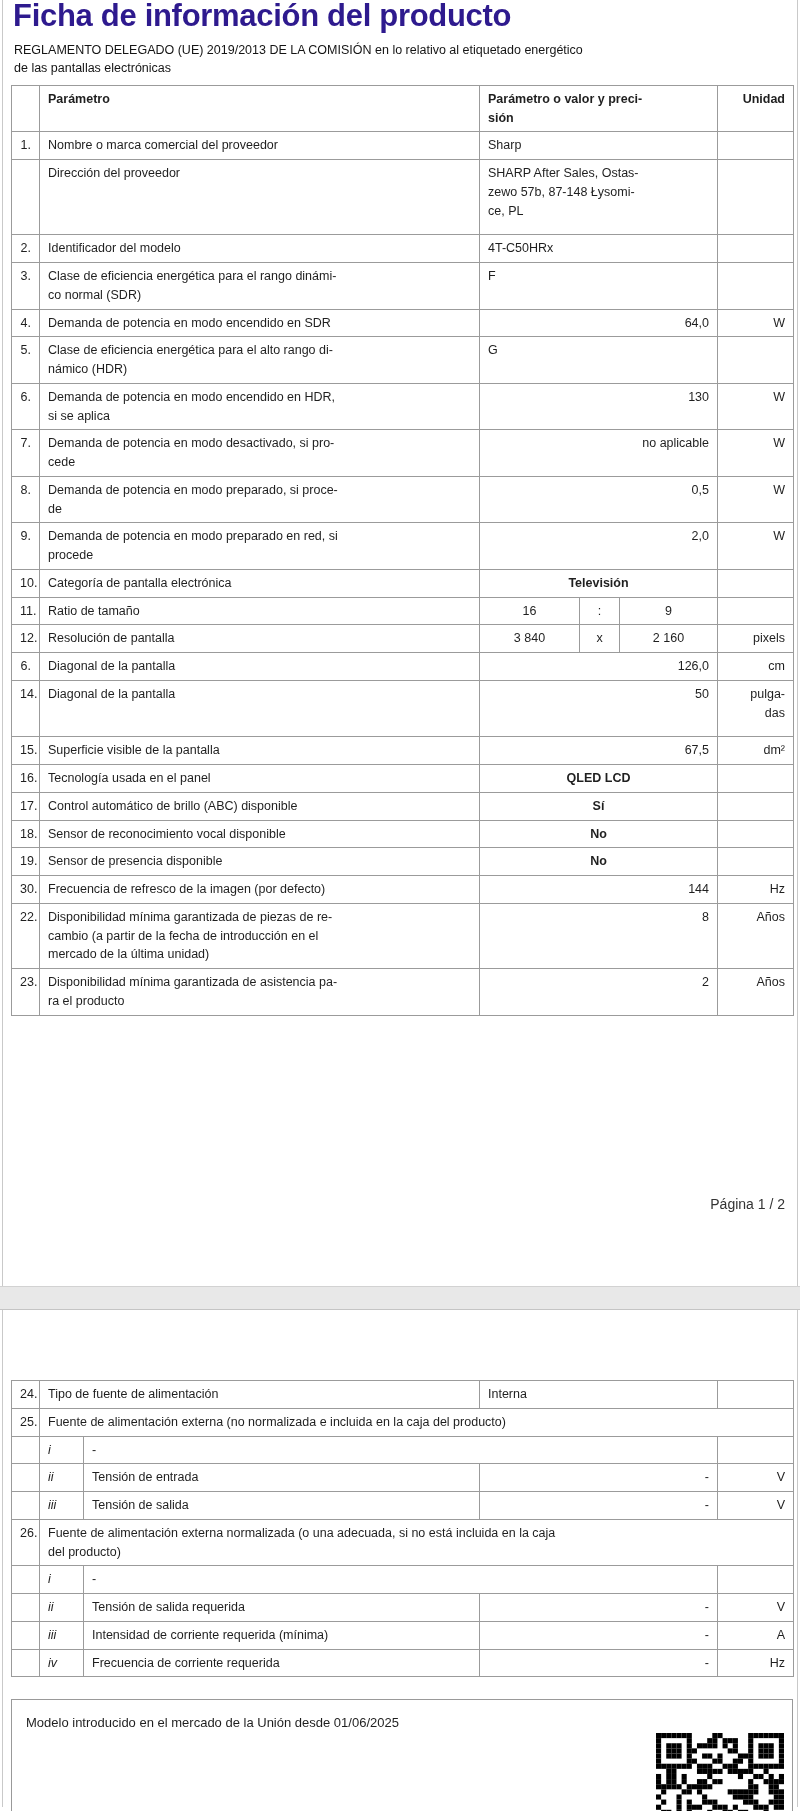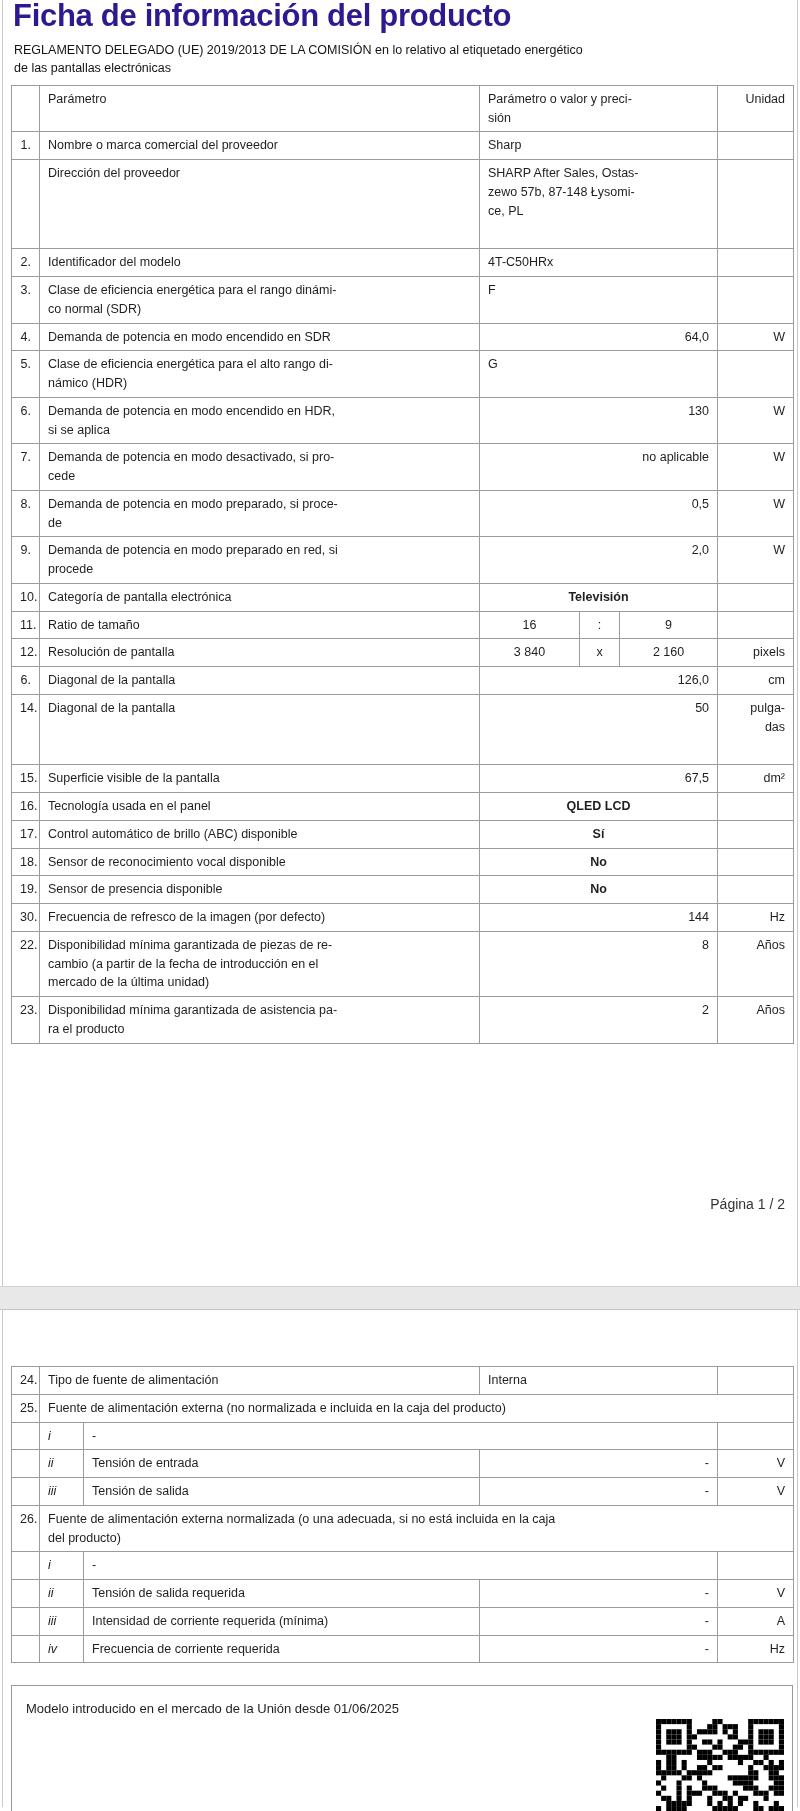--- a/index.html
+++ b/index.html
@@ -4,36 +4,36 @@
 <style>
   html,body{margin:0;padding:0;}
   body{
     width:800px;height:1811px;overflow:hidden;background:#ffffff;
     font-family:"Liberation Sans", sans-serif;color:#1f1f1f;
   }
   .page{position:relative;background:#fff;margin:0 2px;
         border-left:1px solid #c9c9c9;border-right:1px solid #c9c9c9;
         padding-left:8px;padding-right:4px;box-sizing:border-box;width:796px;}
   #page1{height:1288px;}
-  #page2{height:497px;padding-top:56px;}
+  #page2{height:497px;padding-top:70px;}
   .page-gap{height:22px;background:#e8e8e8;border-top:1px solid #d2d2d2;border-bottom:1px solid #c4c4c4;}
   h1.title{font-size:31px;font-weight:bold;color:#2e1a8e;margin:-2px 0 7px 2px;line-height:1.15;letter-spacing:-0.3px;}
   .subtitle{font-size:12.5px;line-height:1.45;margin-left:3px;white-space:pre-line;color:#141414;}
   table.fiche{border-collapse:collapse;table-layout:fixed;width:782px;margin-top:8px;font-size:12.5px;}
   table.fiche td{border:1px solid #9b9b9b;vertical-align:top;padding:4px 8px;line-height:1.5;}
   td.num{text-align:right;padding:4px 5px 4px 2px;}
   td.param{white-space:pre-line;margin-top:14px;}
-  td.bold{font-weight:normal;white-space:pre-line;}
+  td.bold{font-weight:bold;white-space:pre-line;}
   td.vl{text-align:left;}
   td.vr{text-align:right;padding-right:9px;}
   td.vc{text-align:center;padding-left:140px;font-weight:bold;}
   td.rv{text-align:center;}
   td.rs{text-align:center;padding:4px 2px;}
   td.unit{padding-left:7px;white-space:pre-line;text-align:right;}
-  tr.tall td{padding-bottom:28px;}
+  tr.tall td{padding-bottom:14px;}
   td.subnum{font-style:italic;padding-left:9px;}
   .pagefooter{position:absolute;top:1198px;right:12px;font-size:14px;color:#333;}
   .note-box{margin-top:22px;border:1px solid #999;height:162px;position:relative;box-sizing:border-box;
             padding:15px 14px;font-size:13px;background:#fff;width:782px;}
   .qr{position:absolute;top:33px;right:8px;width:128px;height:128px;background:#fff;}
 </style>
 </head>
 <body>
 
 <div class="page" id="page1">

